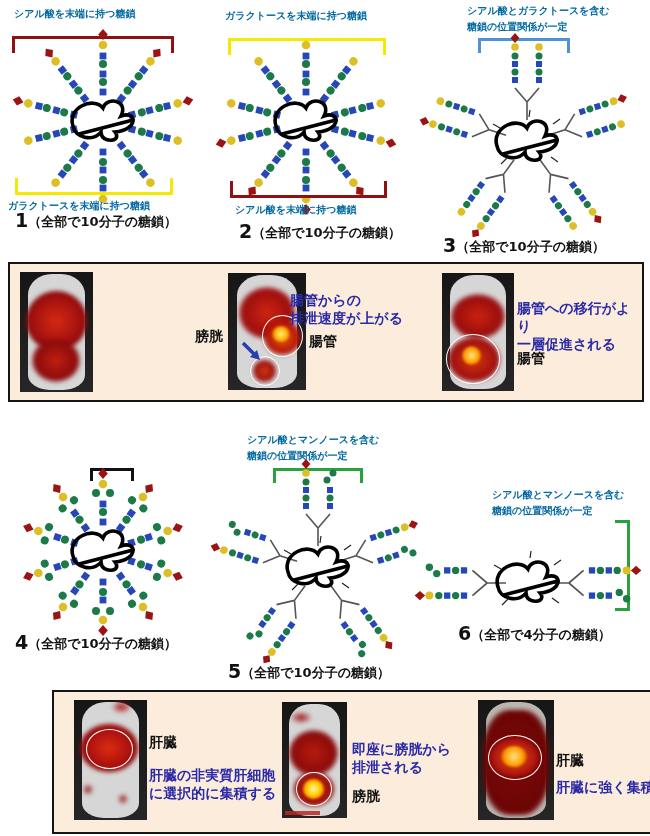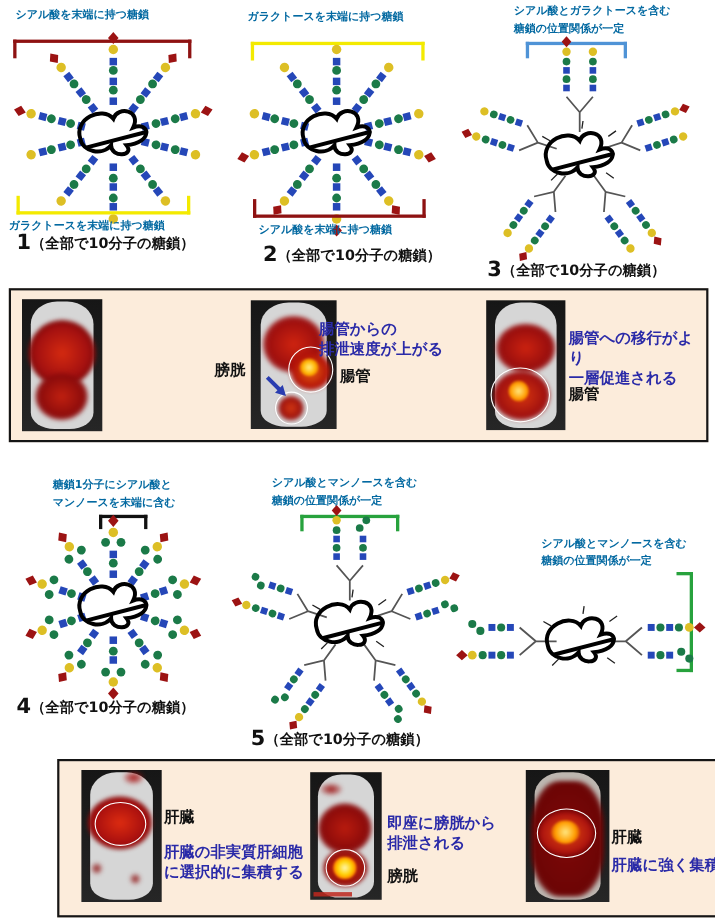--- a/index.html
+++ b/index.html
@@ -184,22 +184,20 @@
     </div>
     <div class="organ" style="left:185px;top:64px;">膀胱</div>
     <div class="note" style="left:280px;top:27px;">腸管からの
 排泄速度が上がる</div>
     <div class="organ" style="left:299px;top:69px;">腸管</div>
     <div class="note" style="left:507px;top:35px;">腸管への移行がより
 一層促進される</div>
     <div class="organ" style="left:507px;top:86px;">腸管</div>
   </div>
 
-  <div class="lbl" style="left:48px;top:434px;">糖鎖1分子にシアル酸と
-マンノースを末端に含む</div>
   <div class="brk top" style="left:90px;top:468px;width:38px;height:10px;border-color:#111;border-width:3px;"></div>
   <svg width="200" height="200" viewBox="-100 -100 200 200" style="left:3px;top:452px;">
     <use href="#chain-man" transform="rotate(0)"></use>
       <use href="#chain-man" transform="rotate(36)"></use>
     <use href="#chain-man" transform="rotate(72)"></use>
       <use href="#chain-man" transform="rotate(108)"></use>
     <use href="#chain-man" transform="rotate(144)"></use>
       <use href="#chain-man" transform="rotate(180)"></use>
     <use href="#chain-man" transform="rotate(216)"></use>
       <use href="#chain-man" transform="rotate(252)"></use>
@@ -225,20 +223,21 @@
 
   <div class="lbl" style="left:492px;top:487px;">シアル酸とマンノースを含む
 糖鎖の位置関係が一定</div>
   <div class="brk right" style="left:615px;top:520px;width:12px;height:85px;border-color:#27a23d;border-width:3px;"></div>
   <svg width="210" height="110" viewBox="-105 -55 210 110" style="left:423px;top:528px;">
     <use href="#arm-sm" transform="rotate(90) translate(0,-22) scale(1.05)"></use>
     <use href="#arm-sm" transform="rotate(-90) translate(0,-22) scale(1.05)"></use>
     <use href="#squiggle"></use>
       <use href="#hairs"></use>
   </svg>
+  <div class="cap" style="left:458px;top:622px;"><span class="n">6</span><span class="t">（全部で4分子の糖鎖）</span></div>
 
   <div class="panel" style="left:8px;top:690px;width:632px;height:140px;margin-left:44px;">
     <div class="mouse" style="left:20px;top:8px;width:73px;height:120px;">
       <div class="mbody"></div>
       <div class="blob" style="left:52%;top:1%;width:26%;height:10%;background:radial-gradient(ellipse,#a81010,transparent 85%);"></div>
       <div class="blob" style="left:8%;top:20%;width:80%;height:40%;background:radial-gradient(ellipse,#dd2c10 0%,#a80f0f 55%,#6d0505 82%,transparent 94%);"></div>
       <div class="ring" style="left:16%;top:24%;width:62%;height:32%;"></div>
       <div class="blob" style="left:12%;top:70%;width:14%;height:9%;background:radial-gradient(circle,#8c0b0b,transparent 85%);"></div>
       <div class="blob" style="left:60%;top:78%;width:14%;height:9%;background:radial-gradient(circle,#8c0b0b,transparent 85%);"></div>
     </div>

